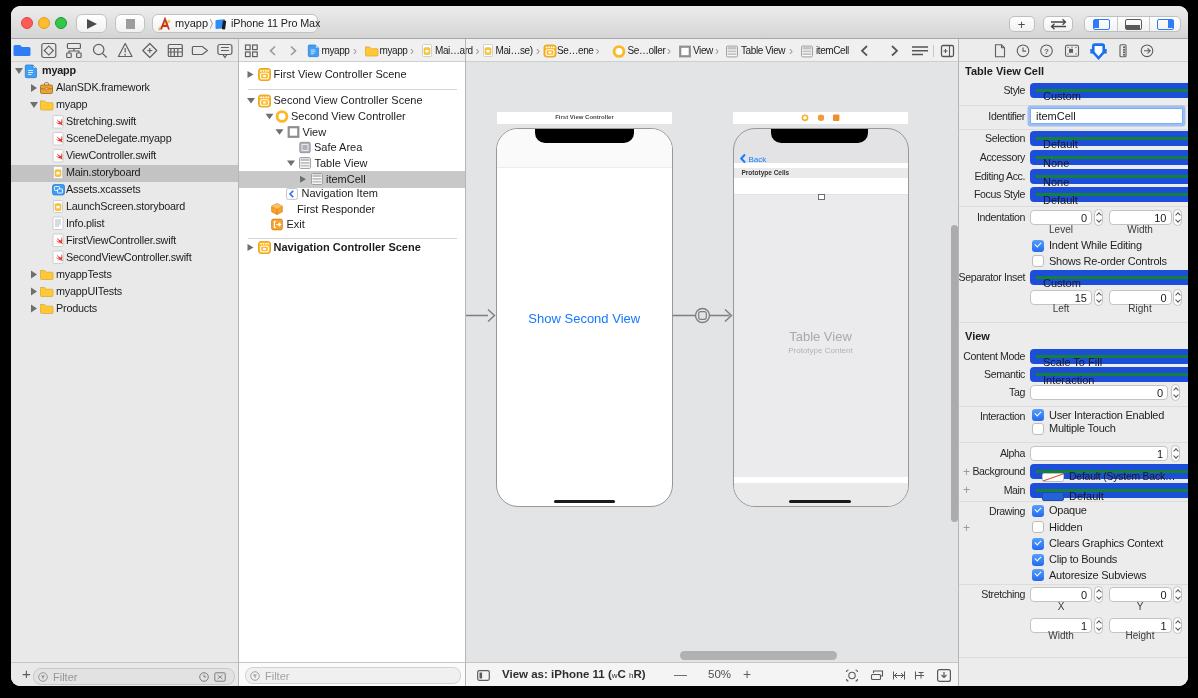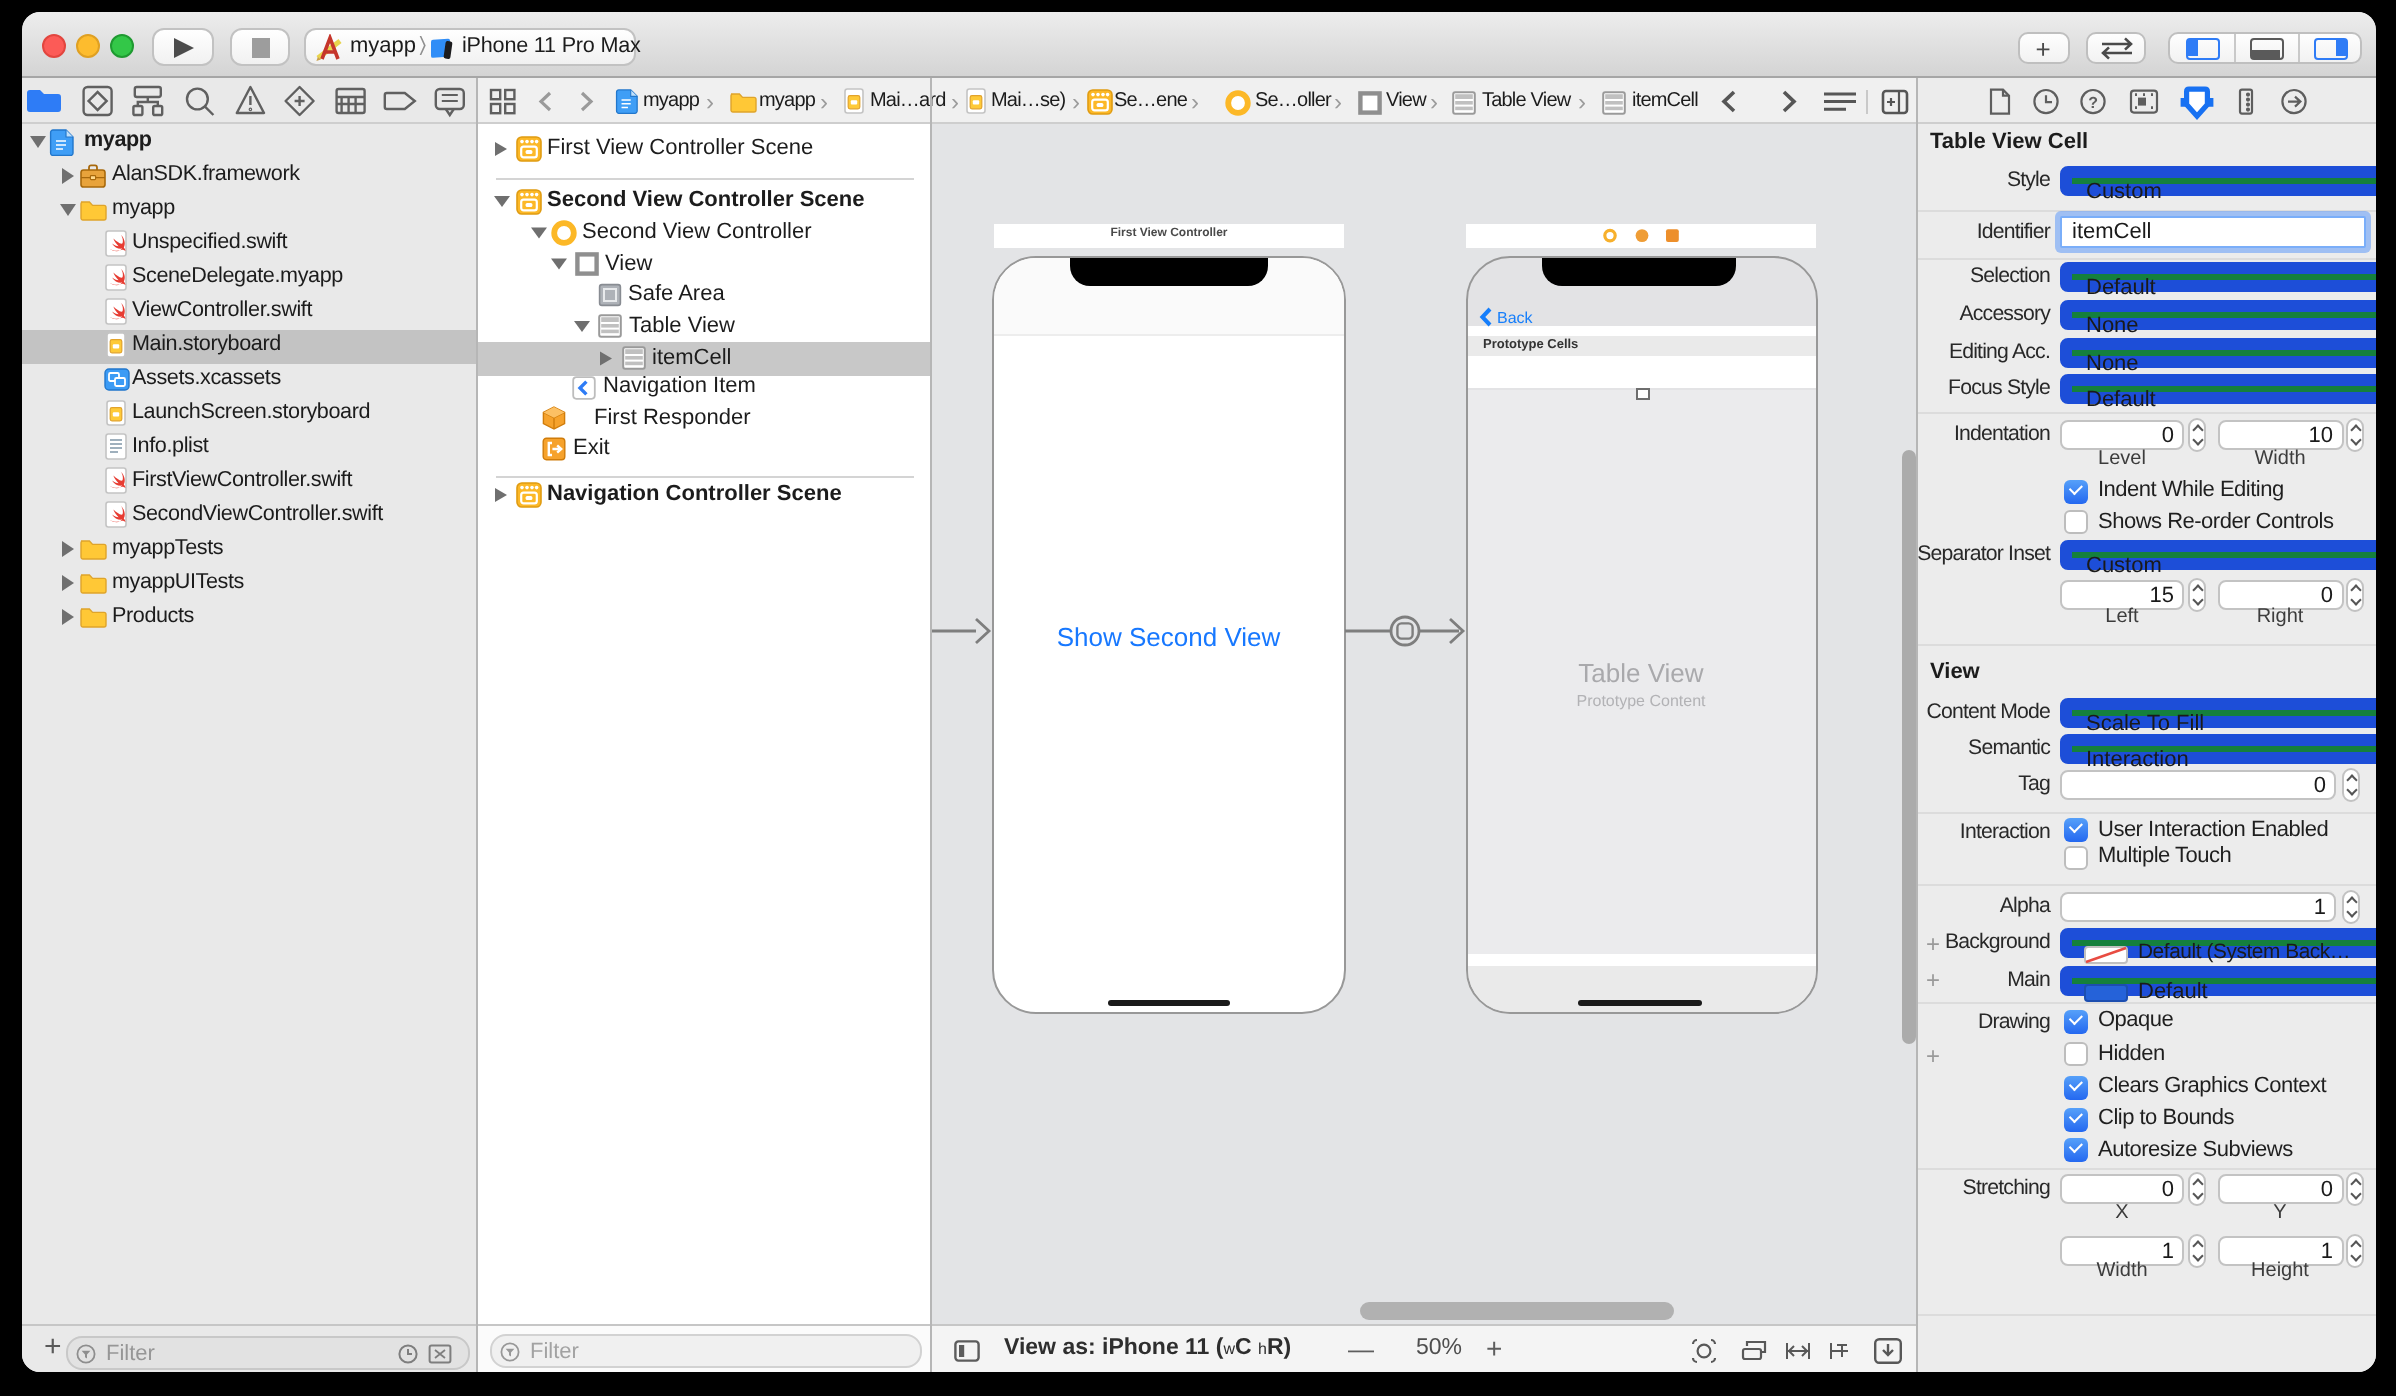--- a/index.html
+++ b/index.html
@@ -217,21 +217,21 @@
             <path d="M-4,-3 h8 M-4,0 h8" stroke-width="1"></path>
           </g>
   </g>
 </svg>
 
 <div class="a" id="navsel" style="left:11px;top:165px;width:227px;height:17px;background:#c3c3c3"></div>
 <div class="a" id="filelist" style="left:11px;top:62px;width:227px;height:600px;font-size:10.8px;letter-spacing:-0.2px;color:#1c1c1c">
 <div style="position:absolute;left:31px;top:2px;font-weight:bold;white-space:nowrap">myapp</div>
 <div style="position:absolute;left:45px;top:19px;white-space:nowrap">AlanSDK.framework</div>
 <div style="position:absolute;left:45px;top:36px;white-space:nowrap">myapp</div>
-<div style="position:absolute;left:55px;top:53px;white-space:nowrap">Unspecified.swift</div>
+<div style="position:absolute;left:55px;top:53px;white-space:nowrap">Stretching.swift</div>
 <div style="position:absolute;left:55px;top:70px;white-space:nowrap">SceneDelegate.myapp</div>
 <div style="position:absolute;left:55px;top:87px;white-space:nowrap">ViewController.swift</div>
 <div style="position:absolute;left:55px;top:104px;white-space:nowrap">Main.storyboard</div>
 <div style="position:absolute;left:55px;top:121px;white-space:nowrap">Assets.xcassets</div>
 <div style="position:absolute;left:55px;top:138px;white-space:nowrap">LaunchScreen.storyboard</div>
 <div style="position:absolute;left:55px;top:154.5px;white-space:nowrap">Info.plist</div>
 <div style="position:absolute;left:55px;top:171.5px;white-space:nowrap">FirstViewController.swift</div>
 <div style="position:absolute;left:55px;top:188.5px;white-space:nowrap">SecondViewController.swift</div>
 <div style="position:absolute;left:45px;top:205.5px;white-space:nowrap">myappTests</div>
 <div style="position:absolute;left:45px;top:222.5px;white-space:nowrap">myappUITests</div>
@@ -293,21 +293,21 @@
 <path d="M31,208.5 l6,4 l-6,4 z" fill="#6f6f6f"></path>
 <path d="M31,225.5 l6,4 l-6,4 z" fill="#6f6f6f"></path>
 <path d="M31,242.5 l6,4 l-6,4 z" fill="#6f6f6f"></path>
 </g>
 </svg>
 </div>
 
 <div class="a" id="outsel" style="left:239px;top:171px;width:226px;height:16.5px;background:#c8c8c8"></div>
 <div class="a" id="outline" style="left:239px;top:62px;width:226px;height:600px;font-size:11px;color:#1c1c1c">
 <div style="position:absolute;left:34.5px;top:5.5px;font-weight:normal;white-space:nowrap">First View Controller Scene</div>
-<div style="position:absolute;left:34.5px;top:32px;font-weight:bold;white-space:nowrap">Second View Controller Scene</div>
+<div style="position:absolute;left:34.5px;top:32px;font-weight:normal;white-space:nowrap">Second View Controller Scene</div>
 <div style="position:absolute;left:52px;top:48px;white-space:nowrap">Second View Controller</div>
 <div style="position:absolute;left:63.5px;top:63.5px;white-space:nowrap">View</div>
 <div style="position:absolute;left:75px;top:79px;white-space:nowrap">Safe Area</div>
 <div style="position:absolute;left:75.5px;top:94.5px;white-space:nowrap">Table View</div>
 <div style="position:absolute;left:87px;top:110.5px;white-space:nowrap">itemCell</div>
 <div style="position:absolute;left:62.5px;top:125px;white-space:nowrap">Navigation Item</div>
 <div style="position:absolute;left:58px;top:140.5px;white-space:nowrap">First Responder</div>
 <div style="position:absolute;left:47.5px;top:156px;white-space:nowrap">Exit</div>
 <div style="position:absolute;left:34.5px;top:178.5px;font-weight:bold;white-space:nowrap">Navigation Controller Scene</div>
 <svg style="position:absolute;left:0;top:0" width="226" height="270" viewBox="0 0 226 270">

